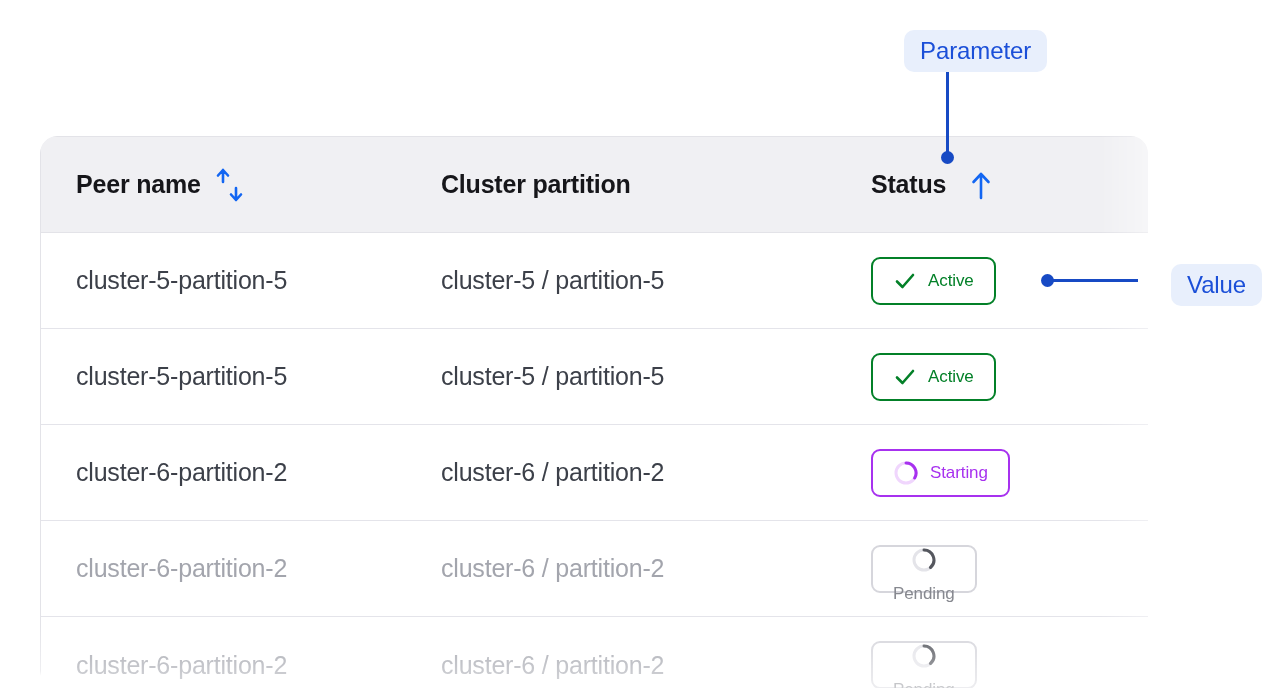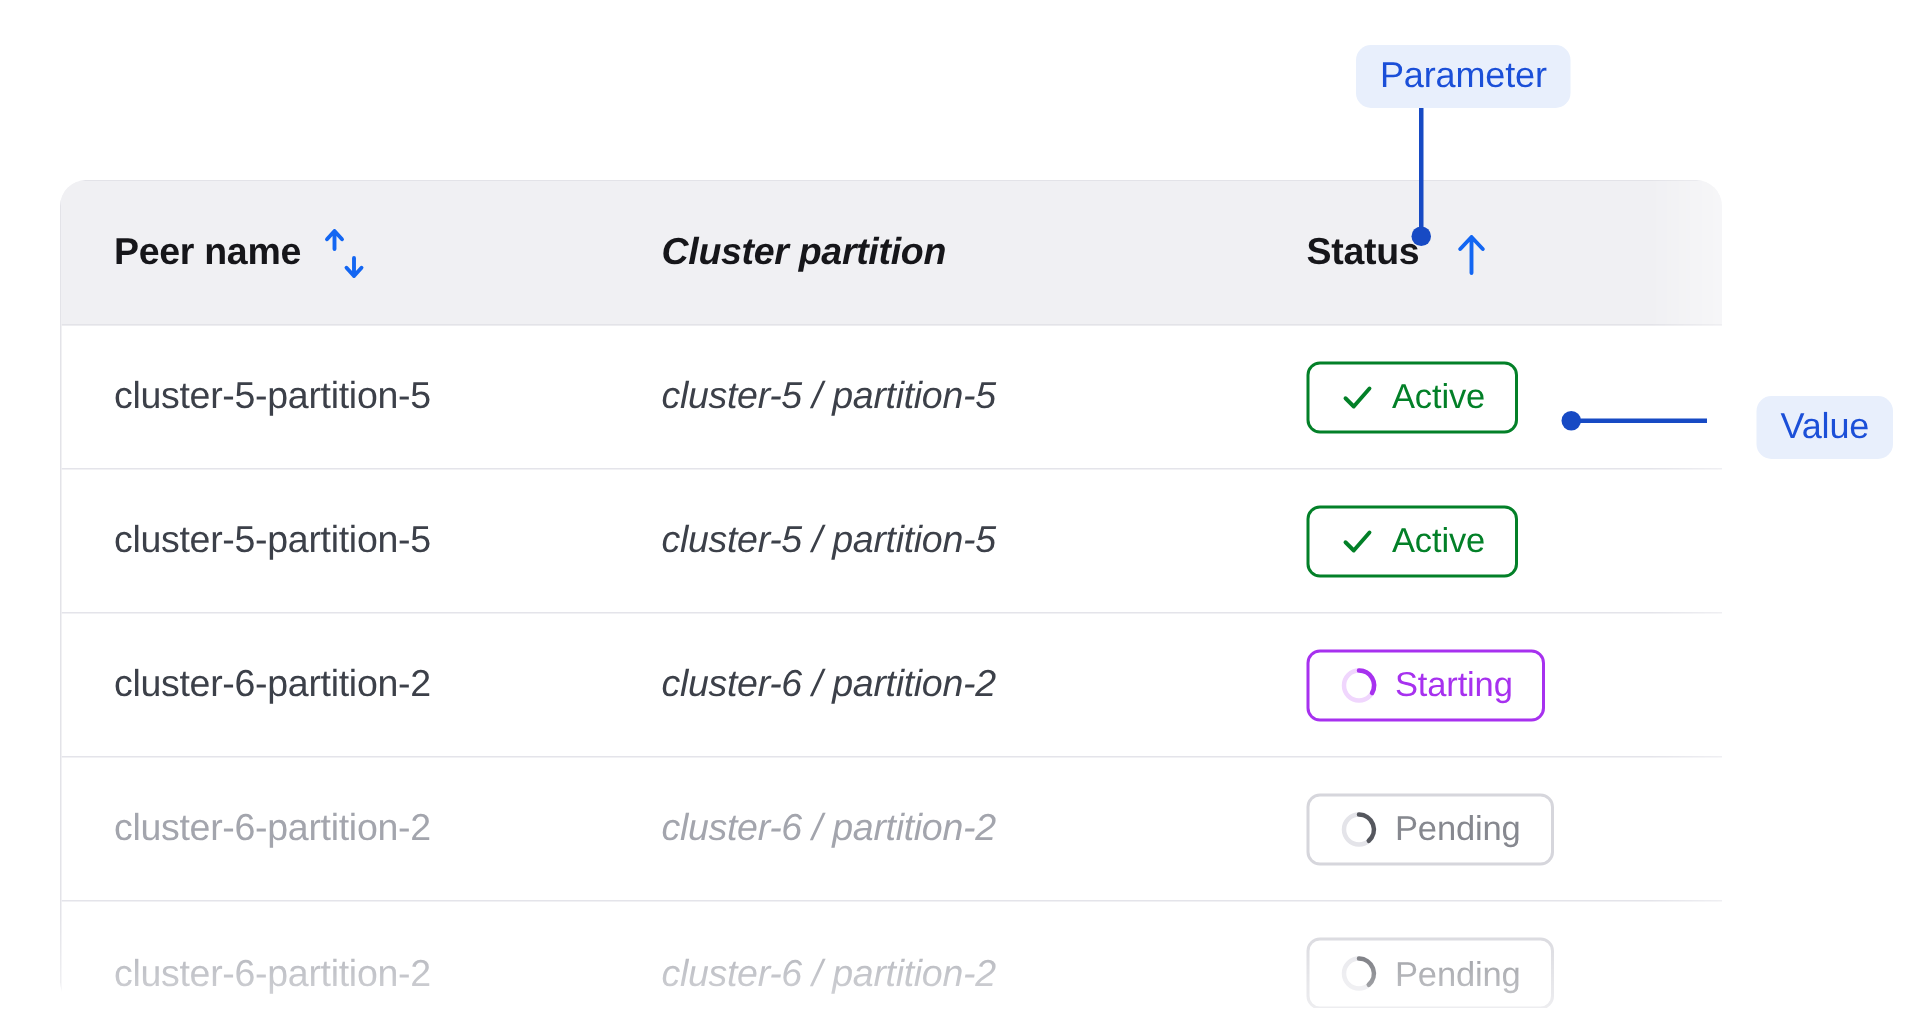--- a/index.html
+++ b/index.html
@@ -13,21 +13,21 @@
     position: relative;
     overflow: hidden;
     font-family: "Liberation Sans", sans-serif;
     -webkit-font-smoothing: antialiased;
   }
 
   
   .table-wrap {
     position: absolute;
     left: 40px;
-    top: 120px;
+    top: 136px;
     width: 1108px;
     height: 552px;
     overflow: hidden;
     -webkit-mask-image:
        linear-gradient(to right,  #000 0px, #000 1060px, rgba(0,0,0,0) 1175px),
        linear-gradient(to bottom, #000 0px, #000 490px,  rgba(0,0,0,0) 600px);
     -webkit-mask-composite: source-in;
     mask-image:
        linear-gradient(to right,  #000 0px, #000 1060px, rgba(0,0,0,0) 1175px),
        linear-gradient(to bottom, #000 0px, #000 490px,  rgba(0,0,0,0) 600px);
@@ -55,21 +55,21 @@
     display: flex;
     align-items: center;
     gap: 14px;
     font-size: 25px;
     font-weight: 700;
     color: #16161a;
     letter-spacing: -0.2px;
   }
 
   .col-1 { width: 400px; padding-left: 35px; box-sizing: border-box; }
-  .col-2 { width: 400px; box-sizing: border-box; font-style: italic; }
+  .col-2 { width: 400px; box-sizing: border-box; }
   .col-3 { width: 400px; box-sizing: border-box; margin-left: 30px; }
 
   .tr {
     display: flex;
     align-items: center;
     height: 96px;
     border-bottom: 1px solid #e4e4ea;
     box-sizing: border-box;
   }
   .tr:last-child { border-bottom: none; }
@@ -88,29 +88,29 @@
 
   
   .badge {
     display: inline-flex;
     align-items: center;
     gap: 11px;
     height: 48px;
     padding: 0 20px;
     border-radius: 9px;
     border: 2px solid;
-    font-size: 23px;
+    font-size: 17px;
     font-weight: 500;
     letter-spacing: -0.1px;
     box-sizing: border-box;
     background: #ffffff;
   }
   .badge.active   { border-color: #038028; color: #038028; }
   .badge.starting { border-color: #a731ef; color: #a731ef; }
-  .badge.pending  { border-color: #d6d6dc; color: #86888f; }
+  .badge.pending  { border-color: #d6d6dc; color: #86888f; flex-direction: column; }
 
   .badge-ico { display: inline-flex; align-items: center; flex: none; }
 
   
   .callout {
     position: absolute;
     display: inline-flex;
     align-items: center;
     justify-content: center;
     height: 42px;

